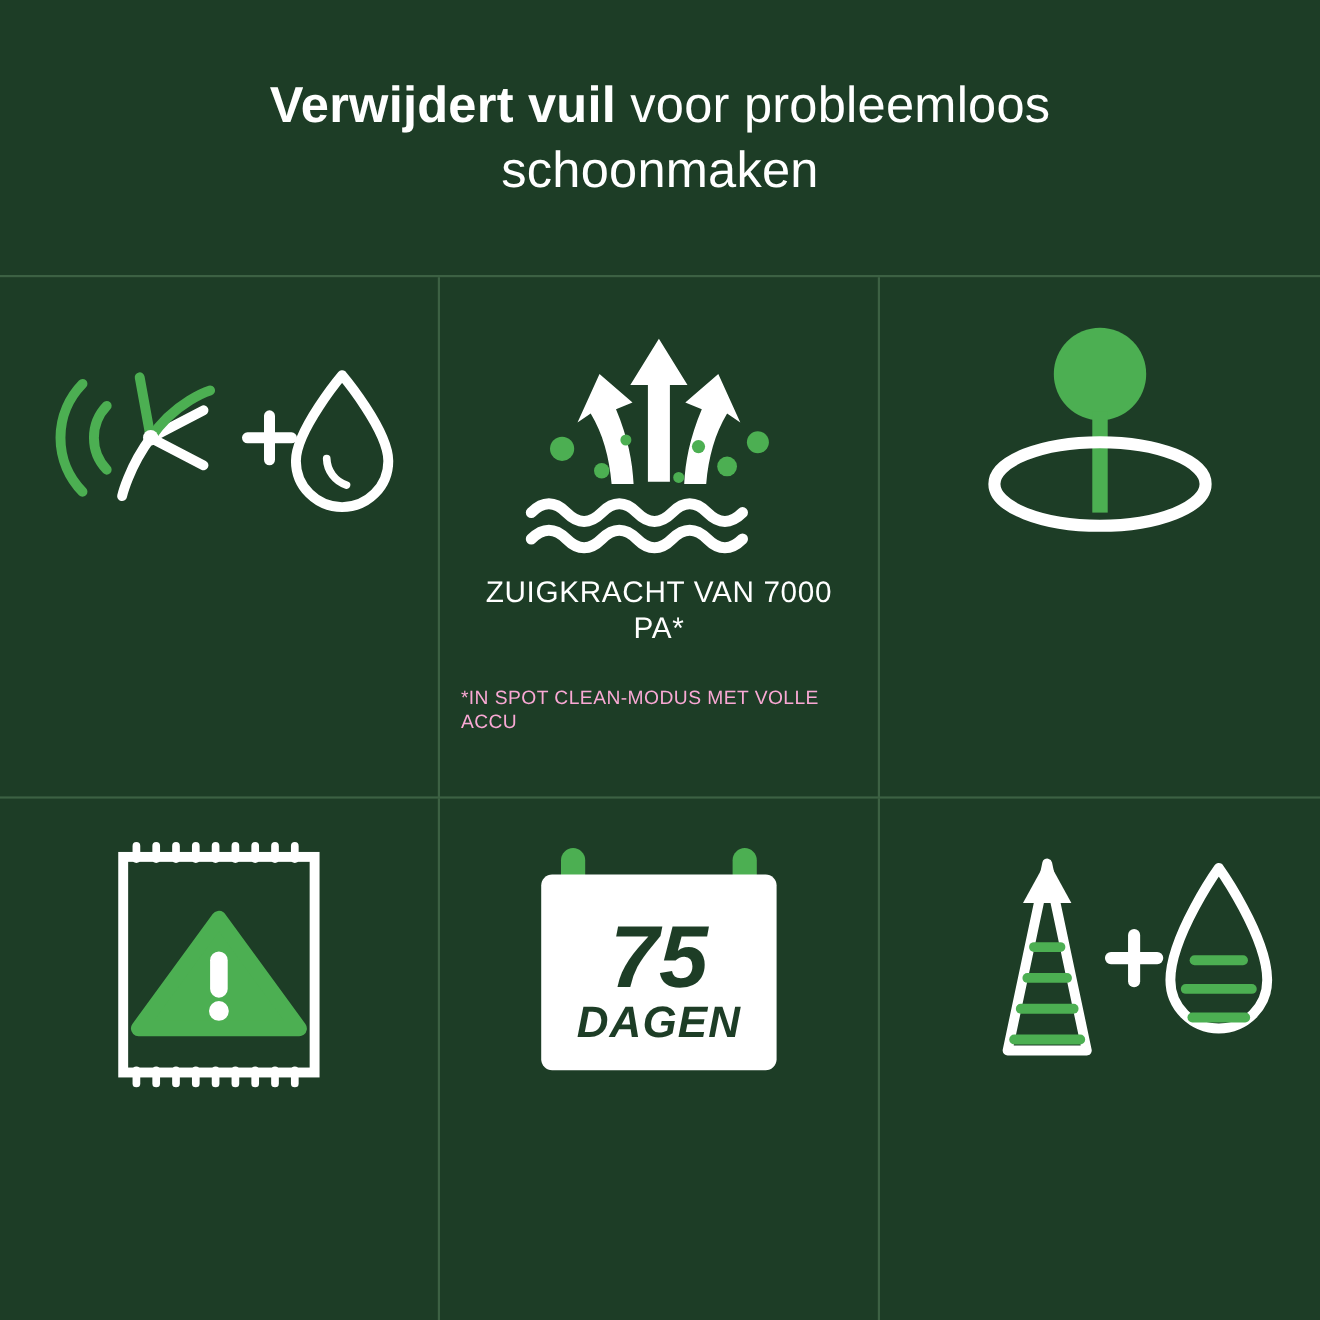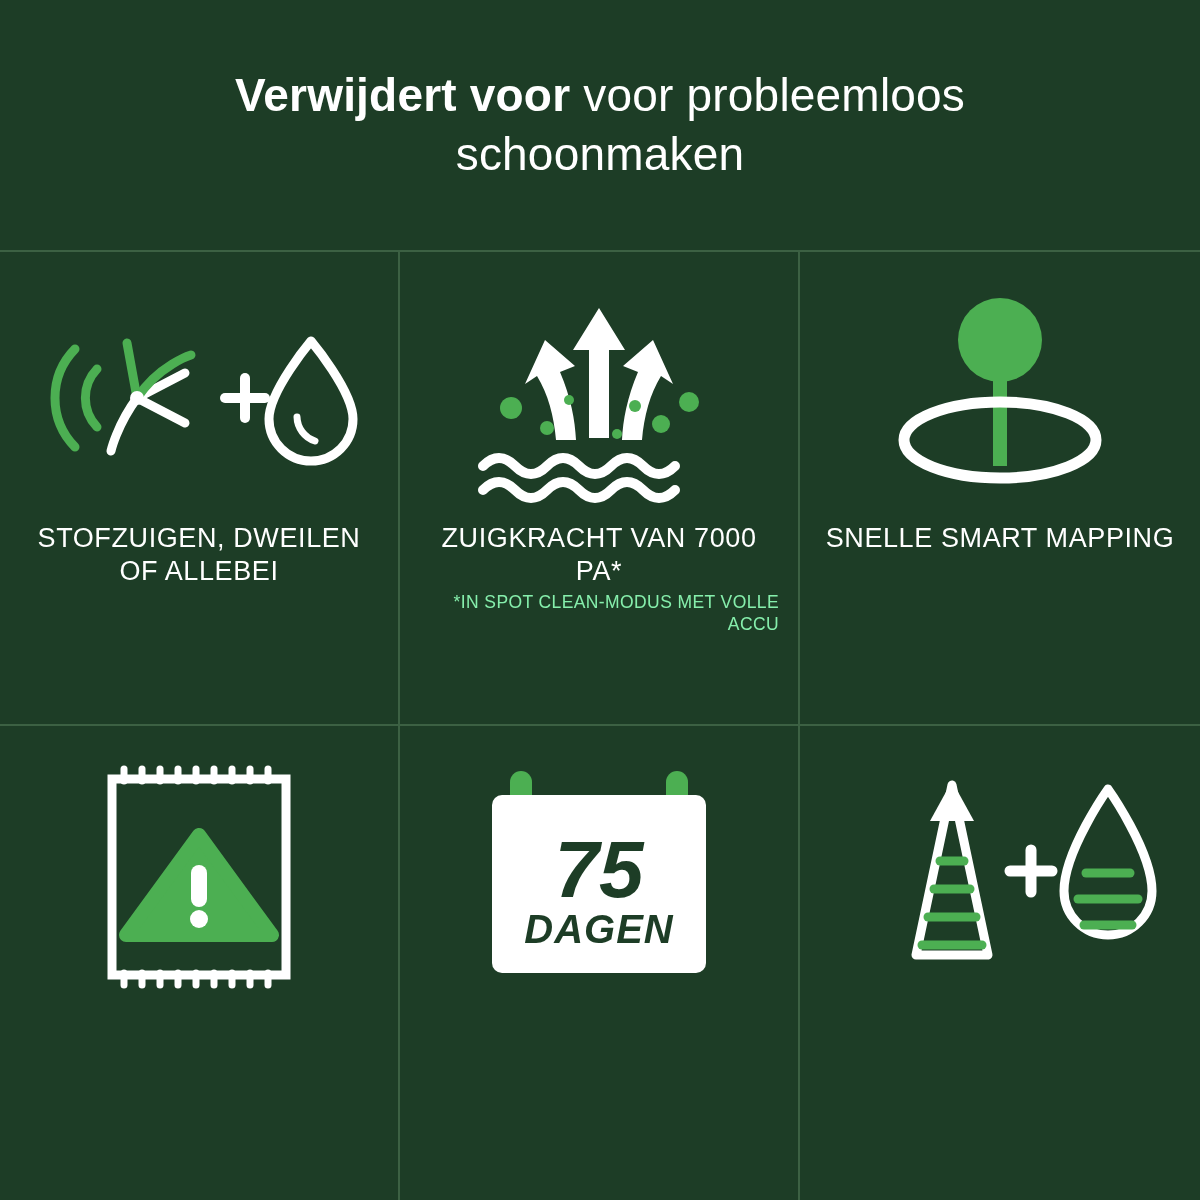--- a/index.html
+++ b/index.html
@@ -80,45 +80,45 @@
     text-align: center;
     font-size: 27px;
     line-height: 1.22;
     letter-spacing: 0.6px;
     text-transform: uppercase;
     font-weight: 400;
     color: #ffffff;
     margin-top: 4px;
   }
   .footnote {
-    text-align: right;
+    text-align: left;
     font-size: 17.5px;
     line-height: 1.25;
     letter-spacing: 0.4px;
     text-transform: uppercase;
-    color: #86efac;
-    margin-top: 4px;
+    color: #f9a8d4;
+    margin-top: 36px;
     max-width: 360px;
   }
   .row2 .icon-wrap {
     height: 250px;
   }
   .row2 .caption {
     margin-top: 10px;
   }
   svg { display: block; }
 </style>
 </head>
 <body>
 
 <div class="page">
 
   <div class="header">
     <div class="headline">
-      <span class="strong">Verwijdert voor</span><span> voor probleemloos schoonmaken</span>
+      <span class="strong">Verwijdert vuil</span><span> voor probleemloos schoonmaken</span>
     </div>
   </div>
 
   <div class="grid">
 
     <div class="cell row1">
       <div class="icon-wrap">
         <span>
           <svg width="320" height="170" viewBox="0 0 320 170">
             <g fill="none" stroke="#4caf52" stroke-width="9" stroke-linecap="round">
@@ -137,21 +137,20 @@
             <circle cx="98" cy="85" r="7" fill="#ffffff"></circle>
             <g stroke="#ffffff" stroke-width="10" stroke-linecap="round">
               <path d="M186 85 L226 85"></path>
               <path d="M206 65 L206 105"></path>
             </g>
             <path d="M282 28 C282 28 324 78 324 106 A42 42 0 0 1 240 106 C240 78 282 28 282 28 Z" transform="translate(-10,0)" fill="none" stroke="#ffffff" stroke-width="9" stroke-linejoin="round"></path>
             <path d="M258 104 A26 26 0 0 0 276 128" fill="none" stroke="#ffffff" stroke-width="7" stroke-linecap="round"></path>
           </svg>
         </span>
       </div>
-      <div class="caption">STOFZUIGEN, DWEILEN OF ALLEBEI</div>
     </div>
 
     <div class="cell row1">
       <div class="icon-wrap">
         <span>
           <svg width="300" height="220" viewBox="0 0 300 220">
 
             <path d="M150 20 L176 62 L160 62 L160 150 L140 150 L140 62 L124 62 Z" fill="#ffffff"></path>
 
             <path d="M96 52 L126 78 L111 84 C122 110 126 132 127 152 L107 152 C105 128 99 106 88 88 L76 96 Z" fill="#ffffff"></path>
@@ -178,21 +177,20 @@
     <div class="cell row1">
       <div class="icon-wrap">
         <span>
           <svg width="260" height="220" viewBox="0 0 260 220">
             <circle cx="130" cy="52" r="42" fill="#4caf52"></circle>
             <rect x="123" y="86" width="14" height="92" fill="#4caf52"></rect>
             <ellipse cx="130" cy="152" rx="96" ry="38" fill="none" stroke="#ffffff" stroke-width="11"></ellipse>
           </svg>
         </span>
       </div>
-      <div class="caption">SNELLE SMART MAPPING</div>
     </div>
 
     <div class="cell row2">
       <div class="icon-wrap">
         <span>
           <svg width="230" height="240" viewBox="0 0 230 240">
             <rect x="28" y="22" width="174" height="196" fill="none" stroke="#ffffff" stroke-width="9"></rect>
             <g stroke="#ffffff" stroke-width="7" stroke-linecap="round">
               <path d="M40 12 L40 24"></path>
                 <path d="M58 12 L58 24"></path>

